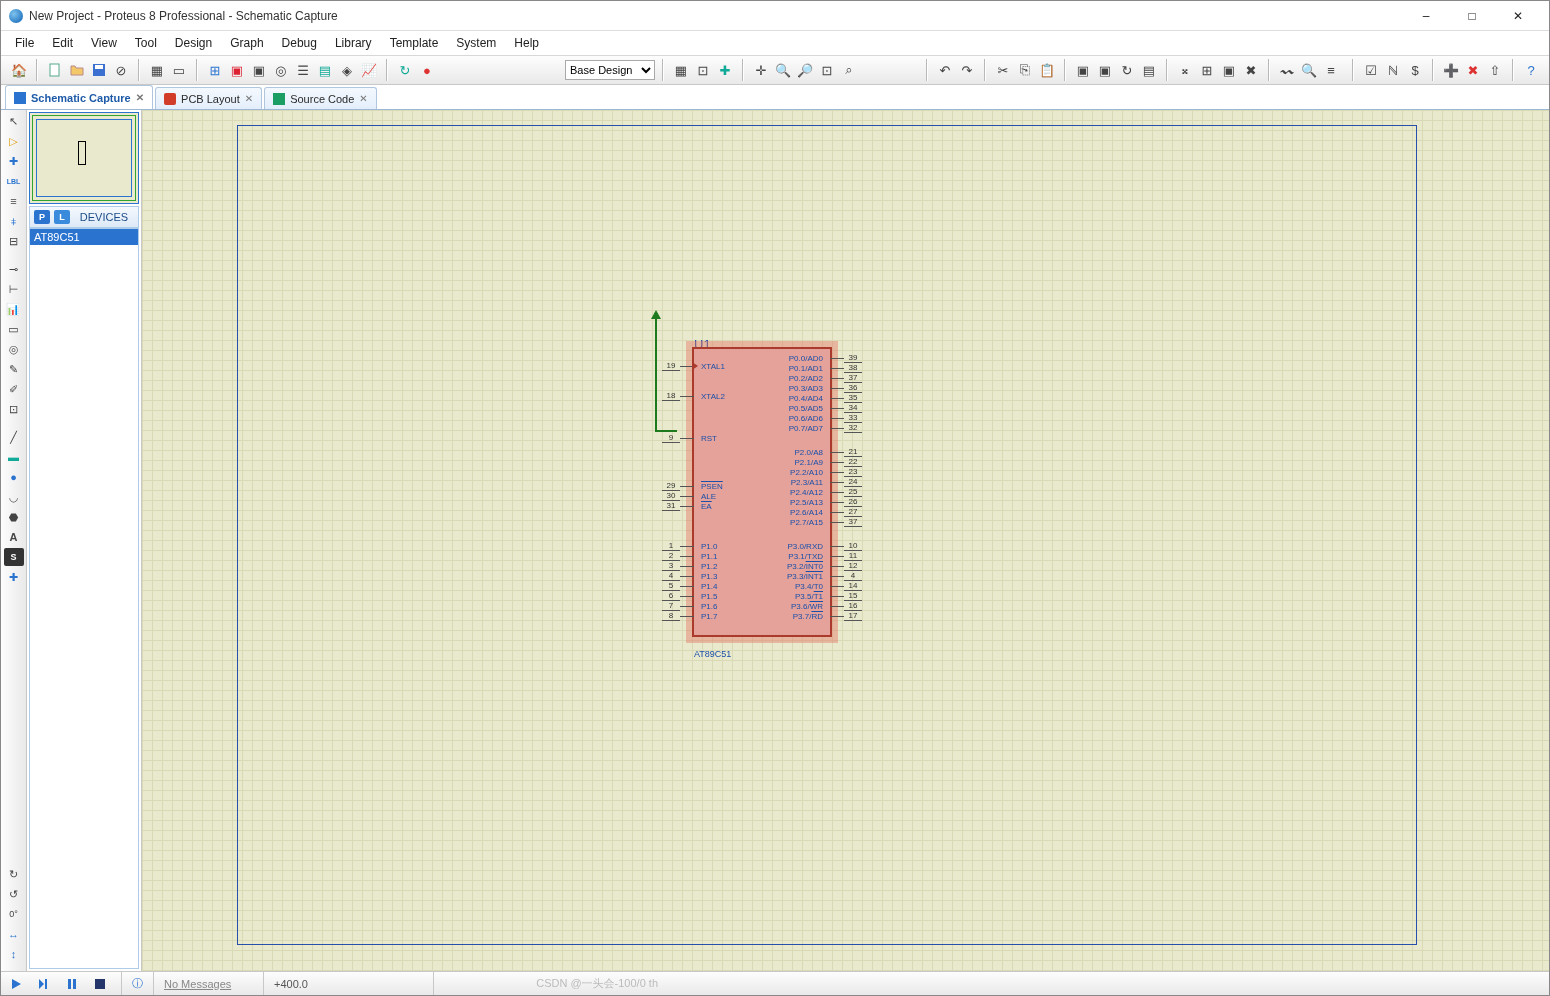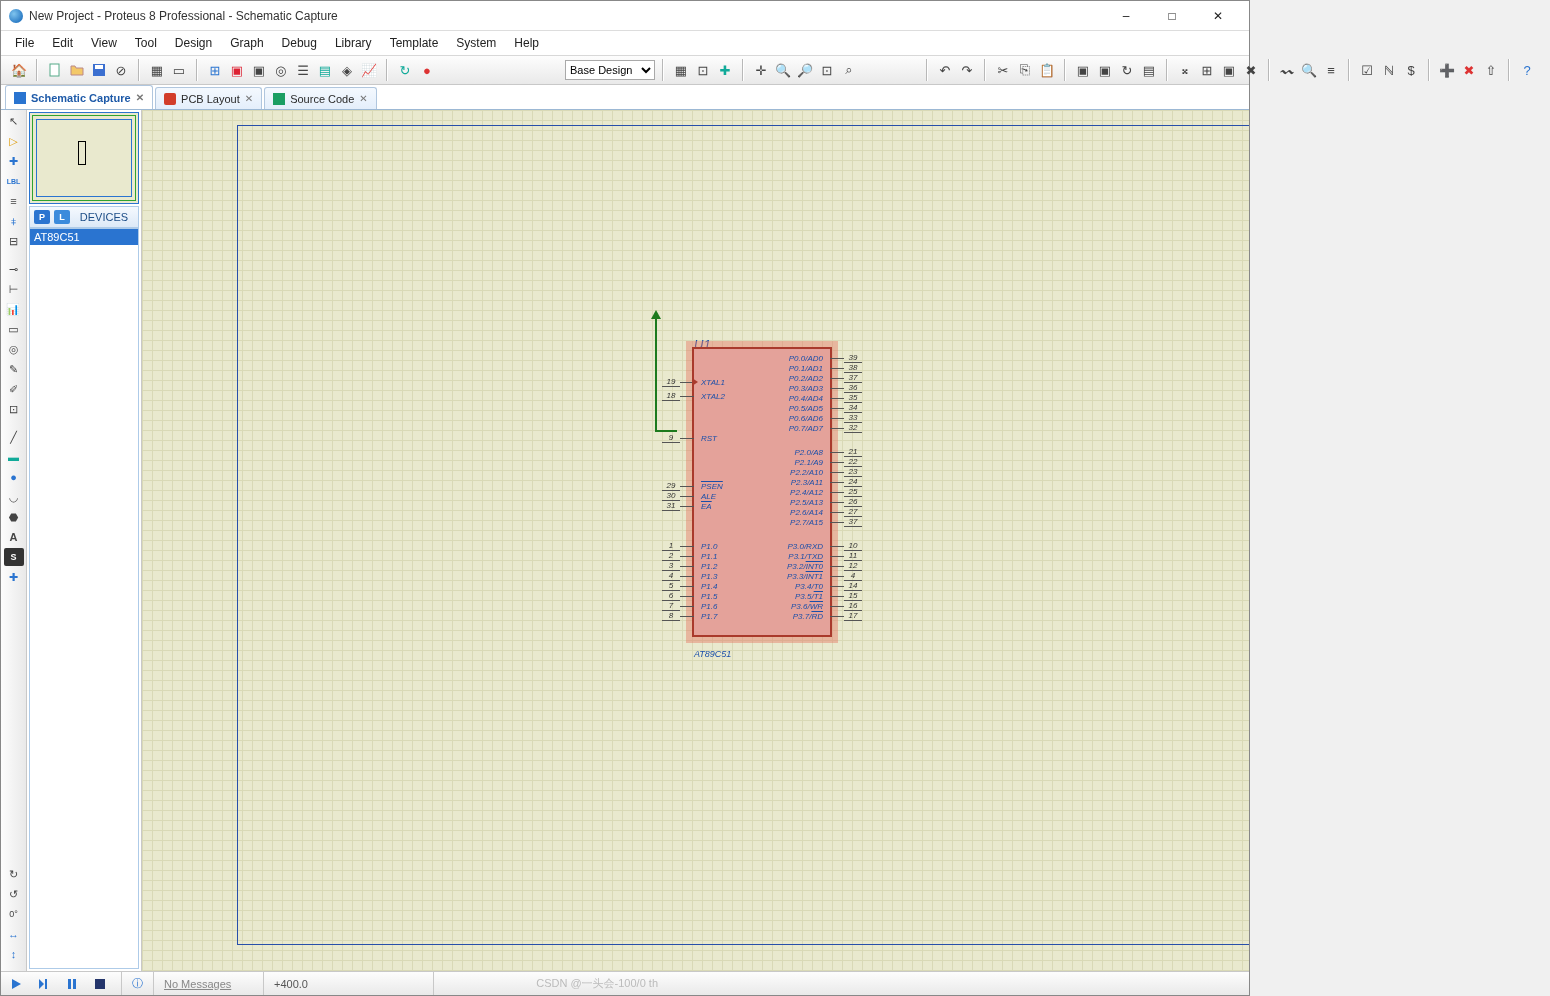--- a/index.html
+++ b/index.html
@@ -1,17 +1,17 @@
 <!DOCTYPE html>
 <html><head>
 <meta charset="utf-8">
 <style>
 *{box-sizing:border-box;margin:0;padding:0;font-family:"Segoe UI",Tahoma,sans-serif;}
 html,body{width:1550px;height:996px;overflow:hidden;background:#f0f0f0;}
-.window{width:1250px;height:996px;display:flex;flex-direction:column;border:1px solid #888;background:#fff;}
+.window{width:1550px;height:996px;display:flex;flex-direction:column;border:1px solid #888;background:#fff;}
 .titlebar{height:30px;display:flex;align-items:center;padding:0 8px;background:#fff;border-bottom:1px solid #ddd;}
 .titlebar .logo{width:14px;height:14px;border-radius:50%;background:radial-gradient(circle at 35% 35%,#7fc4ee,#0b5fb5);margin-right:6px;}
 .titlebar .title{font-size:12px;color:#333;flex:1;}
 .winbtns{display:flex;gap:0;}
 .winbtn{width:46px;height:30px;display:flex;align-items:center;justify-content:center;font-size:12px;color:#222;}
 .menubar{height:24px;display:flex;align-items:center;gap:2px;padding:0 6px;background:#fff;font-size:12px;color:#222;}
 .menubar span{padding:2px 8px;}
 .toolbar{height:30px;display:flex;align-items:center;padding:2px 4px;background:linear-gradient(#fdfdfd,#e9e9e9);border-top:1px solid #d8d8d8;border-bottom:1px solid #c8c8c8;}
 .tgroup{display:flex;align-items:center;gap:2px;padding:0 4px;height:26px;}
 .tsep{width:2px;height:22px;border-left:1px solid #b8b8b8;border-right:1px solid #fff;margin:0 3px;}
@@ -35,21 +35,21 @@
 .ov-rect{position:absolute;border:1px solid #2a74d0;}
 .ov-outer{left:6px;top:6px;right:6px;bottom:6px;}
 .ov-chip{left:48px;top:28px;width:8px;height:24px;border:1px solid #000;}
 .ov-view{left:2px;top:2px;right:2px;bottom:2px;border:1px solid #2fa22f;}
 .dev-head{height:22px;display:flex;align-items:center;gap:4px;background:linear-gradient(#f5f9fe,#dce9f7);border:1px solid #aecbe8;margin:0 2px;padding:0 4px;font-size:11px;color:#1c4d87;}
 .dev-head .dbtn{width:16px;height:14px;background:#2a74d0;color:#fff;font-size:9px;font-weight:bold;display:flex;align-items:center;justify-content:center;border-radius:2px;}
 .dev-list{flex:1;margin:0 2px 2px;border:1px solid #aecbe8;background:#fff;font-size:11px;overflow:auto;}
 .dev-item{padding:2px 4px;}
 .dev-item.sel{background:#2a74d0;color:#fff;}
 .canvas-wrap{flex:1;position:relative;overflow:hidden;}
-.canvas{position:absolute;inset:0;background:#e9e9ce;font-style:italic;}
+.canvas{position:absolute;inset:0;background:#e9e9ce;}
 .grid{position:absolute;inset:0;background-image:
   linear-gradient(#d9d9b6 1px,transparent 1px),
   linear-gradient(90deg,#d9d9b6 1px,transparent 1px),
   linear-gradient(#cfcfa8 1px,transparent 1px),
   linear-gradient(90deg,#cfcfa8 1px,transparent 1px);
   background-size:10px 10px,10px 10px,50px 50px,50px 50px;}
 .sheet-border{position:absolute;left:95px;top:15px;width:1180px;height:820px;border:1px solid #284faa;}
 .comp{position:absolute;left:515px;top:237px;width:200px;height:300px;font-size:9px;font-family:Arial;}
 .comp-ref{position:absolute;left:37px;top:-10px;font-size:13px;color:#1a4faa;}
 .comp-val{position:absolute;left:37px;bottom:-12px;font-size:9px;color:#1a4faa;}
@@ -302,21 +302,21 @@
         <div class="grid"></div>
         <div class="sheet-border"></div>
 
         <div class="arrowhead" style="left:509px;top:200px"></div>
         <div class="wire" style="left:513px;top:209px;width:2px;height:112px"></div>
         <div class="wire" style="left:513px;top:320px;width:22px;height:2px"></div>
 
         <div class="comp" id="comp">
           <div class="comp-ref">U1</div>
           <div class="chip hi" id="chip">
-              <div class="pin left" style="top: 28px; padding-left: 48px;">
+              <div class="pin left" style="top: 12px; padding-left: 48px;">
                 <span class="num">19</span>
                 <span class="lead"></span>
                 <span class="name">XTAL1</span>
                 <span style="position: absolute; left: calc(100% - 2px); width: 0px; height: 0px; border-top: 4px solid transparent; border-bottom: 4px solid transparent; border-left: 6px solid rgb(169, 58, 44);"></span>
               </div>
               <div class="pin left" style="top: 42px;">
                 <span class="num">18</span>
                 <span class="lead"></span>
                 <span class="name">XTAL2</span>
               </div>

